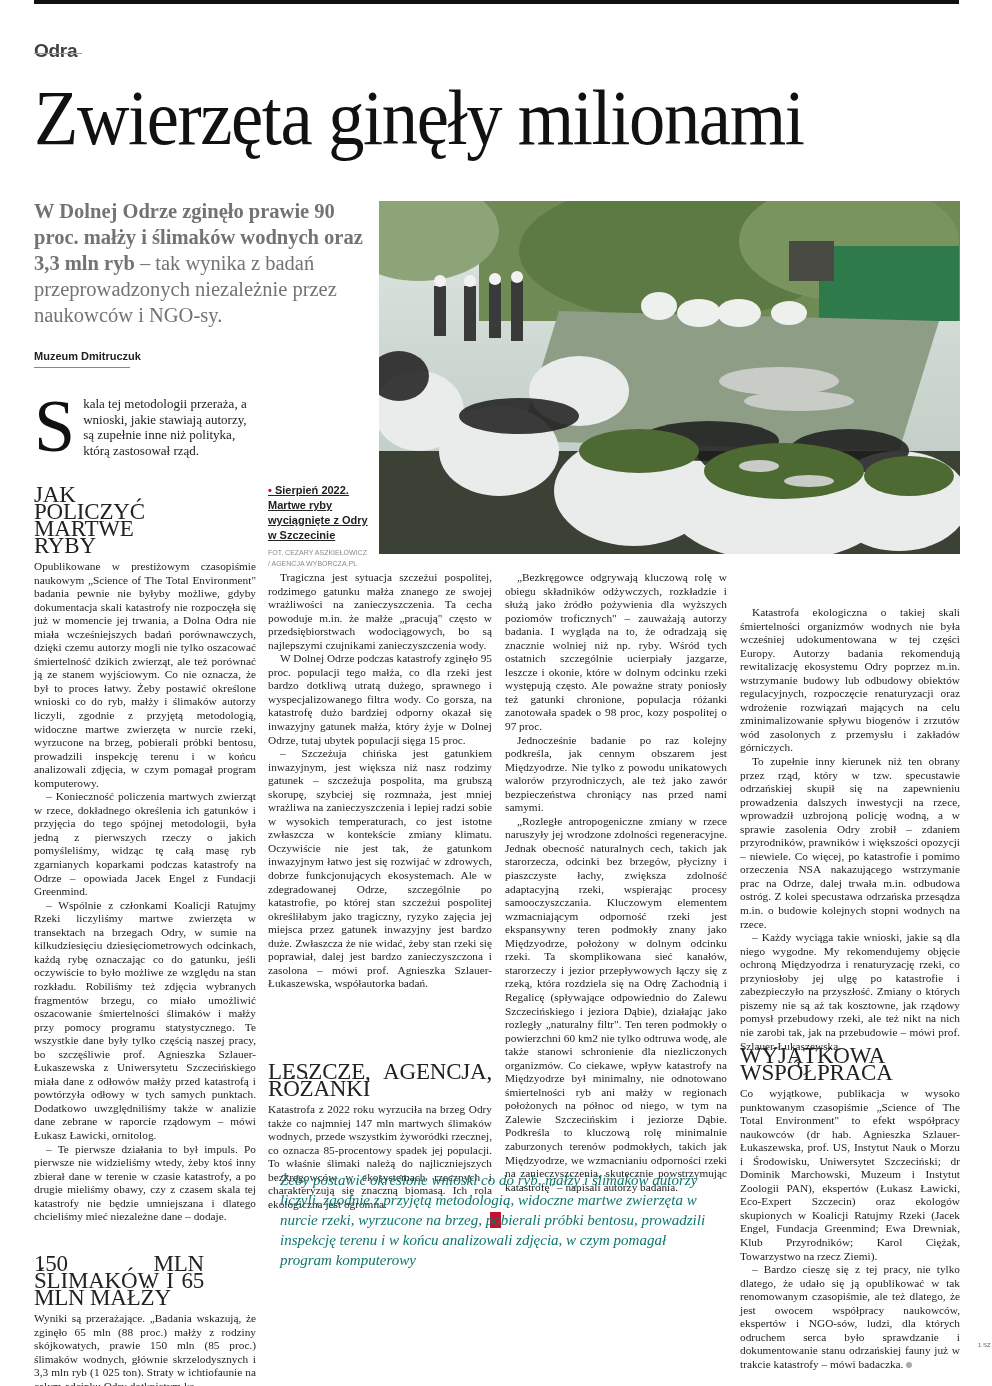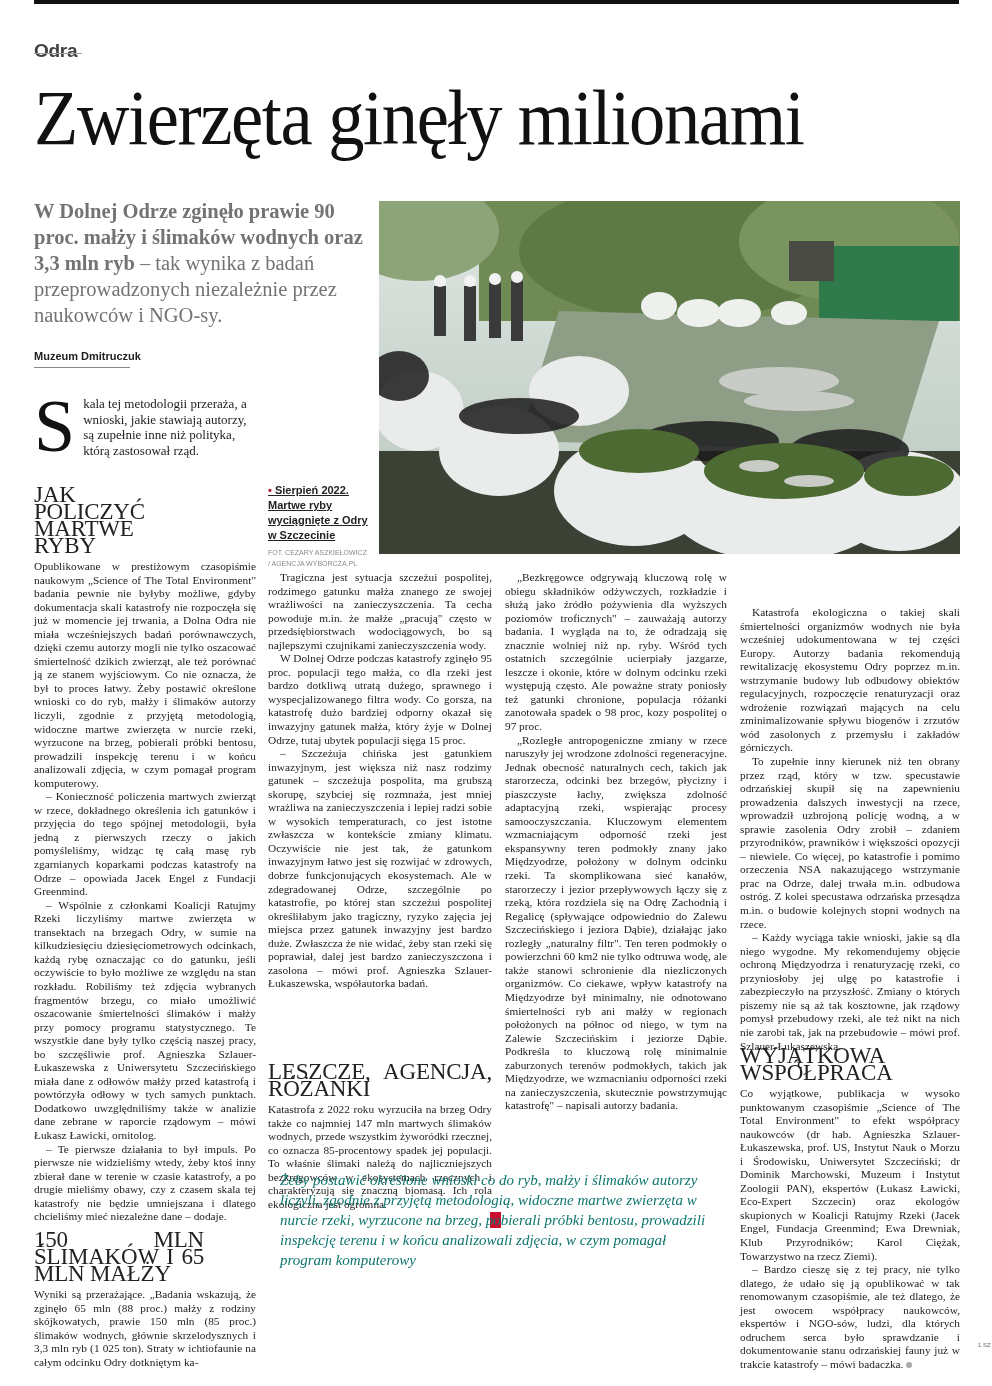--- a/index.html
+++ b/index.html
@@ -121,36 +121,37 @@
 </div>
 
 <div class="col" style="left:34px; top:486px; width:222px;">
   <h3 style="width:130px;">JAK POLICZYĆ MARTWE RYBY</h3>
   <p class="noindent">Opublikowane w prestiżowym czasopiśmie naukowym „Science of The Total Environment" badania pewnie nie byłyby możliwe, gdyby dokumentacja skali katastrofy nie rozpoczęła się już w momencie jej trwania, a Dolna Odra nie miała wcześniejszych badań porównawczych, dzięki czemu autorzy mogli nie tylko oszacować śmiertelność dzikich zwierząt, ale też porównać ją ze stanem wyjściowym. Co nie oznacza, że był to proces łatwy. Żeby postawić określone wnioski co do ryb, małży i ślimaków autorzy liczyli, zgodnie z przyjętą metodologią, widoczne martwe zwierzęta w nurcie rzeki, wyrzucone na brzeg, pobierali próbki bentosu, prowadzili inspekcję terenu i w końcu analizowali zdjęcia, w czym pomagał program komputerowy.</p>
   <p>– Konieczność policzenia martwych zwierząt w rzece, dokładnego określenia ich gatunków i przyjęcia do tego spójnej metodologii, była jedną z pierwszych rzeczy o jakich pomyśleliśmy, widząc tę całą masę ryb zgarnianych koparkami podczas katastrofy na Odrze – opowiada Jacek Engel z Fundacji Greenmind.</p>
   <p>– Wspólnie z członkami Koalicji Ratujmy Rzeki liczyliśmy martwe zwierzęta w transektach na brzegach Odry, w sumie na kilkudziesięciu dziesięciometrowych odcinkach, każdą rybę oznaczając co do gatunku, jeśli oczywiście to było możliwe ze względu na stan rozkładu. Robiliśmy też zdjęcia wybranych fragmentów brzegu, co miało umożliwić oszacowanie śmiertelności ślimaków i małży przy pomocy programu statystycznego. Te wszystkie dane były tylko częścią naszej pracy, bo szczęśliwie prof. Agnieszka Szlauer-Łukaszewska z Uniwersytetu Szczecińskiego miała dane z odłowów małży przed katastrofą i powtórzyła odłowy w tych samych punktach. Dodatkowo uwzględniliśmy także w analizie dane zebrane w raporcie rządowym – mówi Łukasz Ławicki, ornitolog.</p>
   <p>– Te pierwsze działania to był impuls. Po pierwsze nie widzieliśmy wtedy, żeby ktoś inny zbierał dane w terenie w czasie katastrofy, a po drugie mieliśmy obawy, czy z czasem skala tej katastrofy nie będzie umniejszana i dlatego chcieliśmy mieć niezależne dane – dodaje.</p>
 </div>
 <div class="col" style="left:34px; top:1231px; width:222px;">
-  <h3 style="width:170px;">150 MLN ŚLIMAKÓW I 65 MLN MAŁŻY</h3>
+  <h3 style="width:170px;margin-top:24px;">150 MLN ŚLIMAKÓW I 65 MLN MAŁŻY</h3>
   <p class="noindent">Wyniki są przerażające. „Badania wskazują, że zginęło 65 mln (88 proc.) małży z rodziny skójkowatych, prawie 150 mln (85 proc.) ślimaków wodnych, głównie skrzelodysznych i 3,3 mln ryb (1 025 ton). Straty w ichtiofaunie na całym odcinku Odry dotkniętym ka-</p>
 </div>
 
 <div class="col" style="left:268px; top:571px; width:224px;">
   <p>Tragiczna jest sytuacja szczeżui pospolitej, rodzimego gatunku małża znanego ze swojej wrażliwości na zanieczyszczenia. Ta cecha powoduje m.in. że małże „pracują" często w przedsiębiorstwach wodociągowych, bo są najlepszymi czujnikami zanieczyszczenia wody.</p>
   <p>W Dolnej Odrze podczas katastrofy zginęło 95 proc. populacji tego małża, co dla rzeki jest bardzo dotkliwą utratą dużego, sprawnego i wyspecjalizowanego filtra wody. Co gorsza, na katastrofę dużo bardziej odporny okazał się inwazyjny gatunek małża, który żyje w Dolnej Odrze, tutaj ubytek populacji sięga 15 proc.</p>
   <p>– Szczeżuja chińska jest gatunkiem inwazyjnym, jest większa niż nasz rodzimy gatunek – szczeżuja pospolita, ma grubszą skorupę, szybciej się rozmnaża, jest mniej wrażliwa na zanieczyszczenia i lepiej radzi sobie w wysokich temperaturach, co jest istotne zwłaszcza w kontekście zmiany klimatu. Oczywiście nie jest tak, że gatunkom inwazyjnym łatwo jest się rozwijać w zdrowych, dobrze funkcjonujących ekosystemach. Ale w zdegradowanej Odrze, szczególnie po katastrofie, po której stan szczeżui pospolitej określiłabym jako tragiczny, ryzyko zajęcia jej miejsca przez gatunek inwazyjny jest bardzo duże. Zwłaszcza że nie widać, żeby stan rzeki się poprawiał, dalej jest bardzo zanieczyszczona i zasolona – mówi prof. Agnieszka Szlauer-Łukaszewska, współautorka badań.</p>
 </div>
 <div class="col" style="left:268px; top:1063px; width:224px;">
   <h3>LESZCZE, AGENCJA, RÓŻANKI</h3>
   <p class="noindent">Katastrofa z 2022 roku wyrzuciła na brzeg Odry także co najmniej 147 mln martwych ślimaków wodnych, przede wszystkim żyworódki rzecznej, co oznacza 85-procentowy spadek jej populacji. To właśnie ślimaki należą do najliczniejszych bezkręgowców w ekosystemach rzecznych i charakteryzują się znaczną biomasą. Ich rola ekologiczna jest ogromna.</p>
 </div>
 
 <div class="col" style="left:505px; top:571px; width:222px;">
   <p>„Bezkręgowce odgrywają kluczową rolę w obiegu składników odżywczych, rozkładzie i służą jako źródło pożywienia dla wyższych poziomów troficznych" – zauważają autorzy badania. I wygląda na to, że odradzają się znacznie wolniej niż np. ryby. Wśród tych ostatnich szczególnie ucierpiały jazgarze, leszcze i okonie, które w dolnym odcinku rzeki występują często. Ale poważne straty poniosły też gatunki chronione, populacja różanki zanotowała spadek o 98 proc, kozy pospolitej o 97 proc.</p>
+  <p>Jednocześnie badanie po raz kolejny podkreśla, jak cennym obszarem jest Międzyodrze. Nie tylko z powodu unikatowych walorów przyrodniczych, ale też jako zawór bezpieczeństwa chroniący nas przed nami samymi.</p>
   <p>„Rozległe antropogeniczne zmiany w rzece naruszyły jej wrodzone zdolności regeneracyjne. Jednak obecność naturalnych cech, takich jak starorzecza, odcinki bez brzegów, płycizny i piaszczyste łachy, zwiększa zdolność adaptacyjną rzeki, wspierając procesy samooczyszczania. Kluczowym elementem wzmacniającym odporność rzeki jest ekspansywny teren podmokły znany jako Międzyodrze, położony w dolnym odcinku rzeki. Ta skomplikowana sieć kanałów, starorzeczy i jezior przepływowych łączy się z rzeką, która rozdziela się na Odrę Zachodnią i Regalicę (spływające odpowiednio do Zalewu Szczecińskiego i jeziora Dąbie), działając jako rozległy „naturalny filtr". Ten teren podmokły o powierzchni 60 km2 nie tylko odtruwa wodę, ale także stanowi schronienie dla niezliczonych organizmów. Co ciekawe, wpływ katastrofy na Międzyodrze był minimalny, nie odnotowano śmiertelności ryb ani małży w regionach położonych na północ od niego, w tym na Zalewie Szczecińskim i jeziorze Dąbie. Podkreśla to kluczową rolę minimalnie zaburzonych terenów podmokłych, takich jak Międzyodrze, we wzmacnianiu odporności rzeki na zanieczyszczenia, skutecznie powstrzymując katastrofę" – napisali autorzy badania.</p>
 </div>
 
 <div class="col" style="left:740px; top:571px; width:220px;margin-top:35px;">
   <p>Katastrofa ekologiczna o takiej skali śmiertelności organizmów wodnych nie była wcześniej udokumentowana w tej części Europy. Autorzy badania rekomendują rewitalizację ekosystemu Odry poprzez m.in. wstrzymanie budowy lub odbudowy obiektów regulacyjnych, rozpoczęcie renaturyzacji oraz wdrożenie rozwiązań mających na celu zminimalizowanie spływu biogenów i zrzutów wód zasolonych z przemysłu i zakładów górniczych.</p>
   <p>To zupełnie inny kierunek niż ten obrany przez rząd, który w tzw. specustawie odrzańskiej skupił się na zapewnieniu prowadzenia dalszych inwestycji na rzece, wprowadził uzbrojoną policję wodną, a w sprawie zasolenia Odry zrobił – zdaniem przyrodników, prawników i większości opozycji – niewiele. Co więcej, po katastrofie i pomimo orzeczenia NSA nakazującego wstrzymanie prac na Odrze, dalej trwała m.in. odbudowa ostróg. Z kolei specustawa odrzańska przesądza m.in. o budowie kolejnych stopni wodnych na rzece.</p>
   <p>– Każdy wyciąga takie wnioski, jakie są dla niego wygodne. My rekomendujemy objęcie ochroną Międzyodrza i renaturyzację rzeki, co przyniosłoby jej ulgę po katastrofie i zabezpieczyło na przyszłość. Zmiany o których piszemy nie są aż tak kosztowne, jak rządowy pomysł przebudowy rzeki, ale też nikt na nich nie zarobi tak, jak na przebudowie – mówi prof. Szlauer-Łukaszewska.</p>
 </div>
 <div class="col" style="left:740px; top:1047px; width:220px;">
   <h3>WYJĄTKOWA WSPÓŁPRACA</h3>

